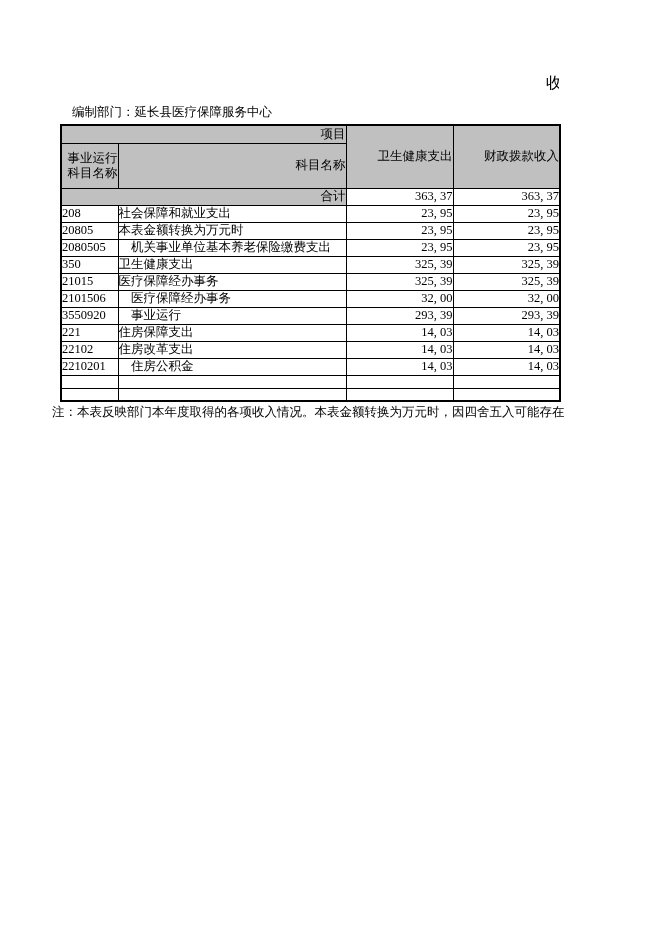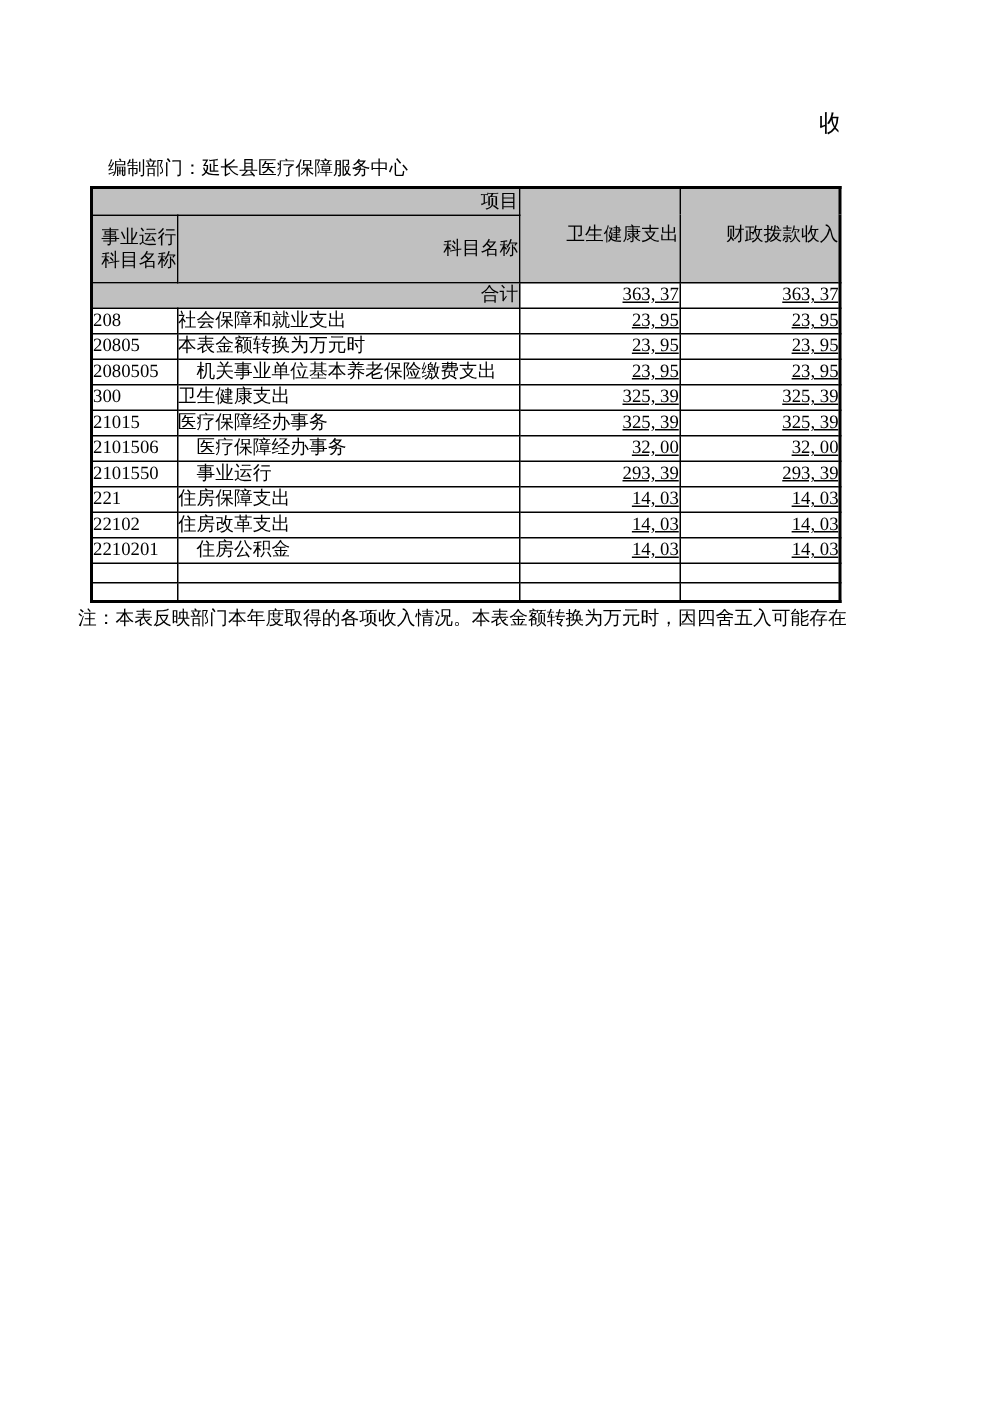--- a/index.html
+++ b/index.html
@@ -29,21 +29,21 @@
   .income-table td, .income-table th {
     border:1px solid #000;
     font-size:12.5px; font-weight:normal;
     line-height:15px;
     padding:0; overflow:hidden; white-space:nowrap;
     vertical-align:middle;
   }
   .gray { background:#c0c0c0; }
   .c { text-align:right; }
   .l { text-align:left; padding-left:3px; }
-  .r { text-align:right; padding-right:5px;text-decoration:underline; }
+  .r { text-align:right; padding-right:5px; }
   tr.hrow1 { height:18px; }
   tr.hrow2 { height:45px; }
   tr.drow  { height:17px; }
   tr.erow  { height:13px; }
   .note-line {
     position:absolute; left:52px; top:404px;
     font-size:12.5px; line-height:16px; white-space:nowrap;
     width:600px; overflow:hidden;
   }
 </style>
@@ -90,39 +90,39 @@
       <td class="r">23, 95</td>
       <td class="r">23, 95</td>
     </tr>
     <tr class="drow">
       <td class="l">2080505</td>
       <td class="l">　机关事业单位基本养老保险缴费支出</td>
       <td class="r">23, 95</td>
       <td class="r">23, 95</td>
     </tr>
     <tr class="drow">
-      <td class="l">300</td>
+      <td class="l">350</td>
       <td class="l">卫生健康支出</td>
       <td class="r">325, 39</td>
       <td class="r">325, 39</td>
     </tr>
     <tr class="drow">
       <td class="l">21015</td>
       <td class="l">医疗保障经办事务</td>
       <td class="r">325, 39</td>
       <td class="r">325, 39</td>
     </tr>
     <tr class="drow">
       <td class="l">2101506</td>
       <td class="l">　医疗保障经办事务</td>
       <td class="r">32, 00</td>
       <td class="r">32, 00</td>
     </tr>
     <tr class="drow">
-      <td class="l">2101550</td>
+      <td class="l">3550920</td>
       <td class="l">　事业运行</td>
       <td class="r">293, 39</td>
       <td class="r">293, 39</td>
     </tr>
     <tr class="drow">
       <td class="l">221</td>
       <td class="l">住房保障支出</td>
       <td class="r">14, 03</td>
       <td class="r">14, 03</td>
     </tr>

